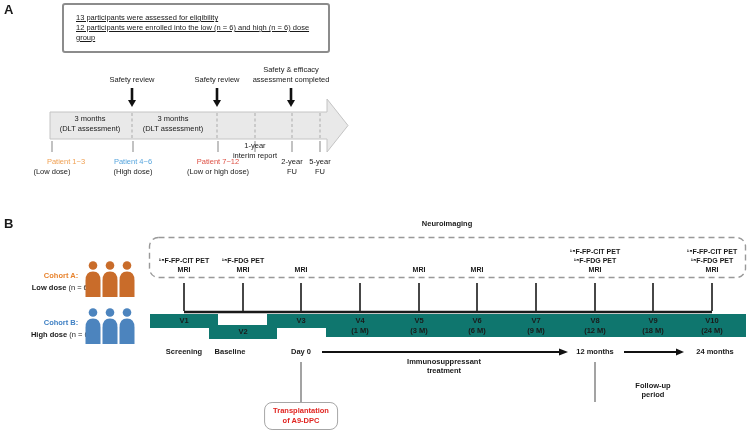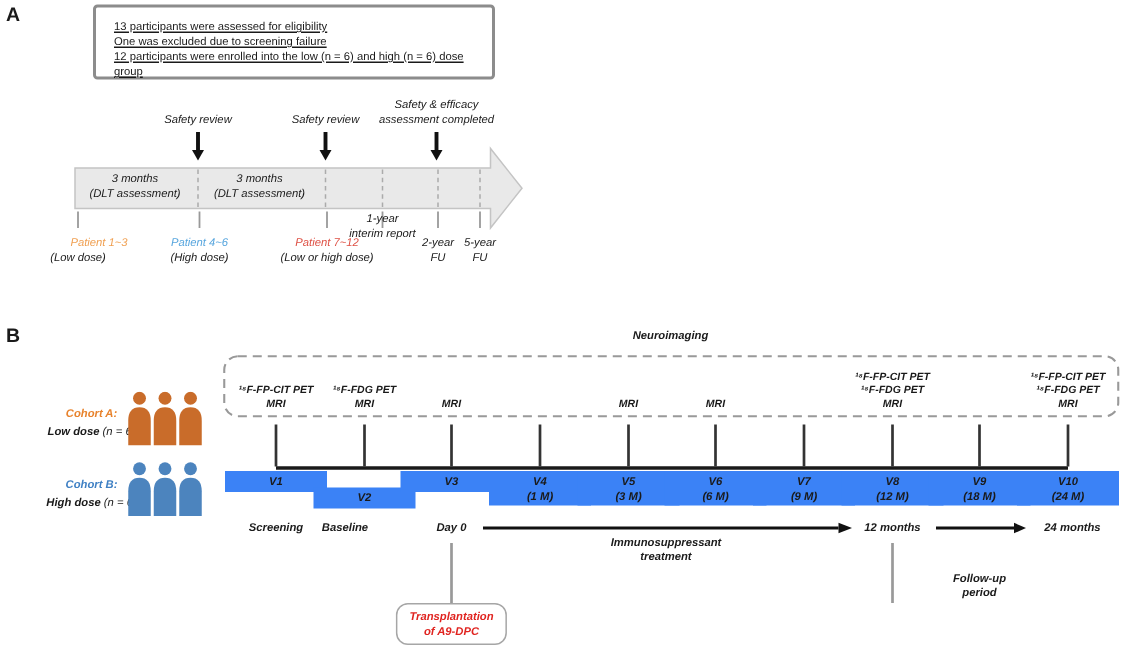--- a/index.html
+++ b/index.html
@@ -1,34 +1,34 @@
 <!DOCTYPE html>
 <html><head>
 <meta charset="utf-8">
 <style>
   html,body{margin:0;padding:0;background:#ffffff;}
   .canvas{
     position:relative;width:750px;height:434px;background:#ffffff;overflow:hidden;
     font-family:"Liberation Sans","DejaVu Sans",sans-serif;color:#1a1a1a;
   }
   .abs{position:absolute;}
-  .cx{transform:translateX(-50%);text-align:center;font-style:italic;}
+  .cx{transform:translateX(-50%);text-align:center;}
   .t7{font-size:7.5px;line-height:10px;}
   .t7s{font-size:7px;line-height:9px;}
   .bold{font-weight:bold;}
   .block{display:block;}
   .nowrap{white-space:nowrap;}
   .panel-letter{font-size:13px;font-weight:bold;}
   .elig-box{
     box-sizing:border-box;width:268px;height:50px;border:2px solid #8c8c8c;border-radius:3px;
     padding:8px 0 0 12px;background:#fff;
   }
   .elig-box .block{font-size:7.5px;line-height:10px;}
   .visit-box{
-    background:#3b82f6;padding:2px 21px;min-width:26px;
+    background:#0f766e;padding:2px 21px;min-width:26px;
     font-size:7.5px;font-weight:bold;line-height:9.5px;text-align:center;
   }
   .callout{
     box-sizing:border-box;border:1.5px solid #a6a6a6;border-radius:8px;background:#fff;
     padding:3px 8px;font-size:7.5px;font-weight:bold;line-height:10px;text-align:center;white-space:nowrap;
   }
   svg{display:block;}
   .overlay{position:absolute;left:0;top:0;}
 </style>
 </head>
@@ -95,21 +95,20 @@
     <g stroke="#999" stroke-width="1.8">
       <line x1="301" y1="362" x2="301" y2="402"></line>
       <line x1="595" y1="362" x2="595" y2="402"></line>
     </g>
   </svg>
 
   <div class="abs panel-letter" style="left:4px;top:2px;">A</div>
 
   <div class="abs elig-box" style="left:62px;top:3px;text-decoration:underline;">
     <span class="block">13 participants were assessed for eligibility</span>
-    <span class="block">One was excluded due to screening failure</span>
     <span class="block">12 participants were enrolled into the low (n = 6) and high (n = 6) dose group</span>
   </div>
 
   <div class="abs cx t7 nowrap" style="left:132px;top:75px;">Safety review</div>
   <div class="abs cx t7 nowrap" style="left:217px;top:75px;">Safety review</div>
   <div class="abs cx t7 nowrap" style="left:291px;top:65px;">
     <span class="block">Safety &amp; efficacy</span>
     <span class="block">assessment completed</span>
   </div>
 

